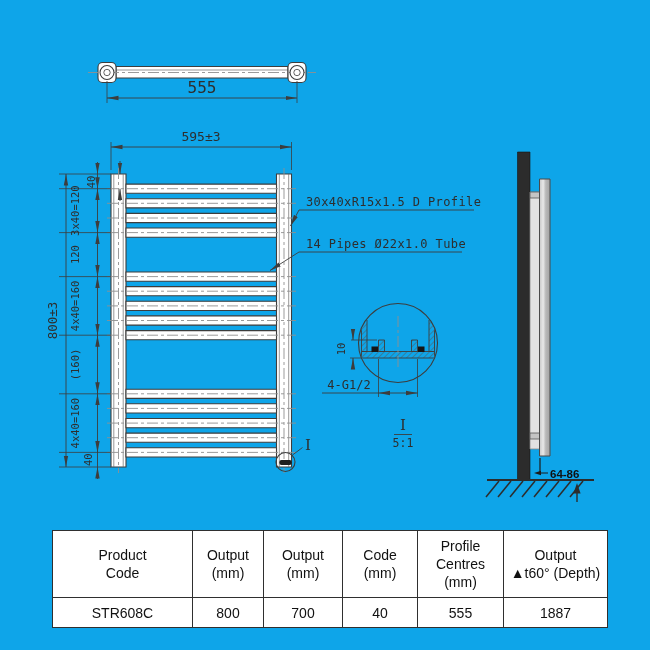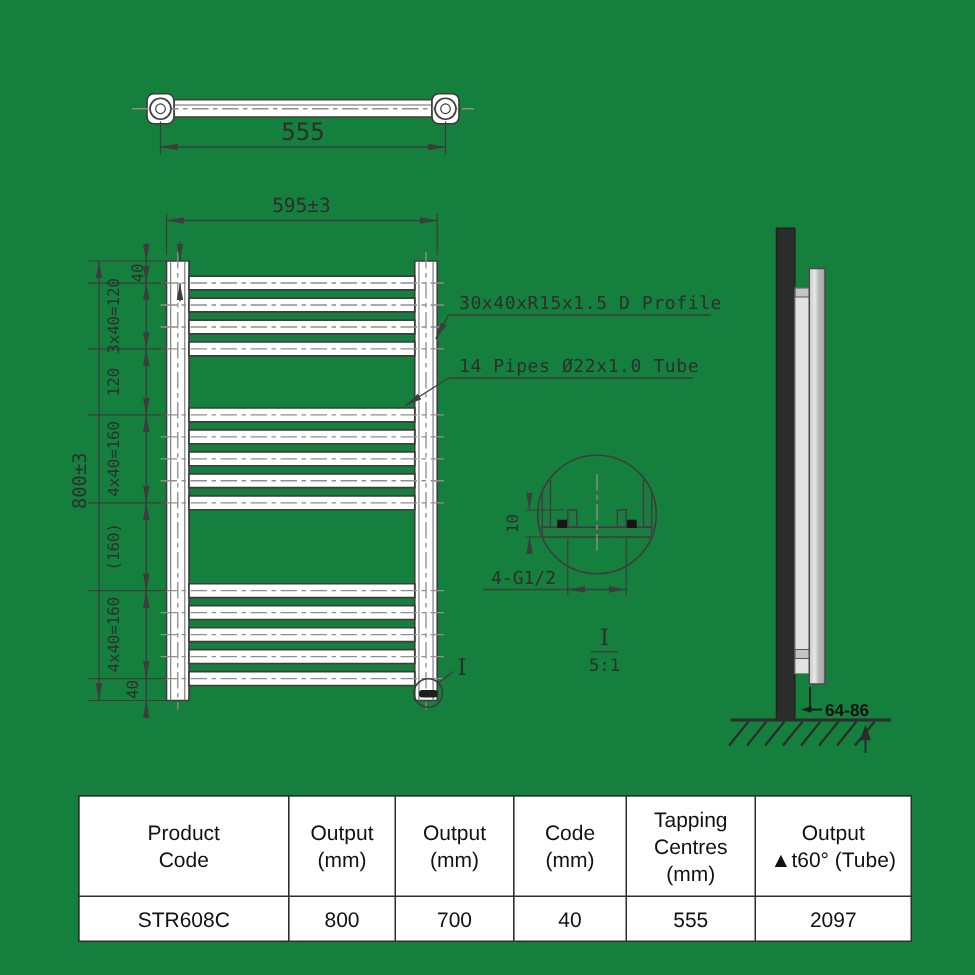--- a/index.html
+++ b/index.html
@@ -1,16 +1,16 @@
 <!DOCTYPE html>
 <html><head>
 <meta charset="utf-8">
 <style>
   html,body{margin:0;padding:0;background:#ffffff;}
-  #stage{position:relative;width:650px;height:650px;background:#15803d;overflow:hidden;
+  #stage{position:relative;width:650px;height:650px;background:#0ea5e9;overflow:hidden;
          font-family:"Liberation Sans",sans-serif;}
   svg{position:absolute;left:0;top:0;}
   svg line, svg rect, svg circle, svg path, svg polyline{vector-effect:non-scaling-stroke;}
   .ln{stroke:#3d3d3d;stroke-width:1.1;fill:none;}
   .thin{stroke:#3d3d3d;stroke-width:0.8;fill:none;}
   .inr{stroke:#6b6b6b;stroke-width:0.7;fill:none;}
   .cl{stroke:#909090;stroke-width:0.9;fill:none;stroke-dasharray:11 3 3 3;}
   .dim{stroke:#3d3d3d;stroke-width:0.9;fill:none;}
   .wfill{fill:#ffffff;}
   .cad{font-family:"DejaVu Sans Mono",monospace;fill:#2e2e2e;}
@@ -255,33 +255,33 @@
     </td>
     <td>
       <span class="cellline">Output</span>
       <span class="cellline">(mm)</span>
     </td>
     <td>
       <span class="cellline">Code</span>
       <span class="cellline">(mm)</span>
     </td>
     <td>
-      <span class="cellline">Tapping</span>
+      <span class="cellline">Profile</span>
       <span class="cellline">Centres</span>
       <span class="cellline">(mm)</span>
     </td>
     <td>
       <span class="cellline">Output</span>
-      <span class="cellline">▲t60° (Tube)</span>
+      <span class="cellline">▲t60° (Depth)</span>
     </td>
   </tr>
   <tr class="val">
     <td>STR608C</td>
     <td>800</td>
     <td>700</td>
     <td>40</td>
     <td>555</td>
-    <td>2097</td>
+    <td>1887</td>
   </tr>
 </tbody>
     </table>
 
 </div>
 
 </body></html>

